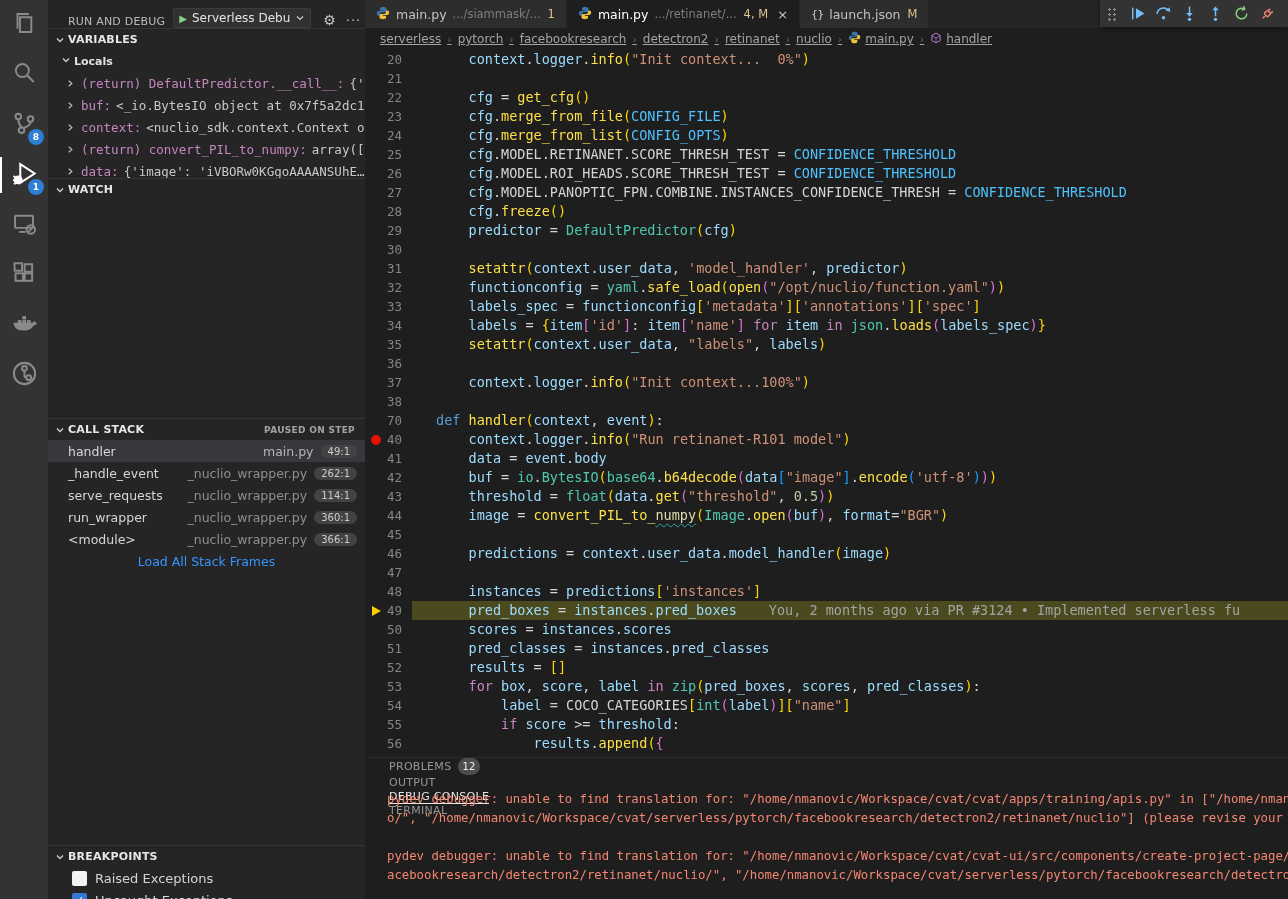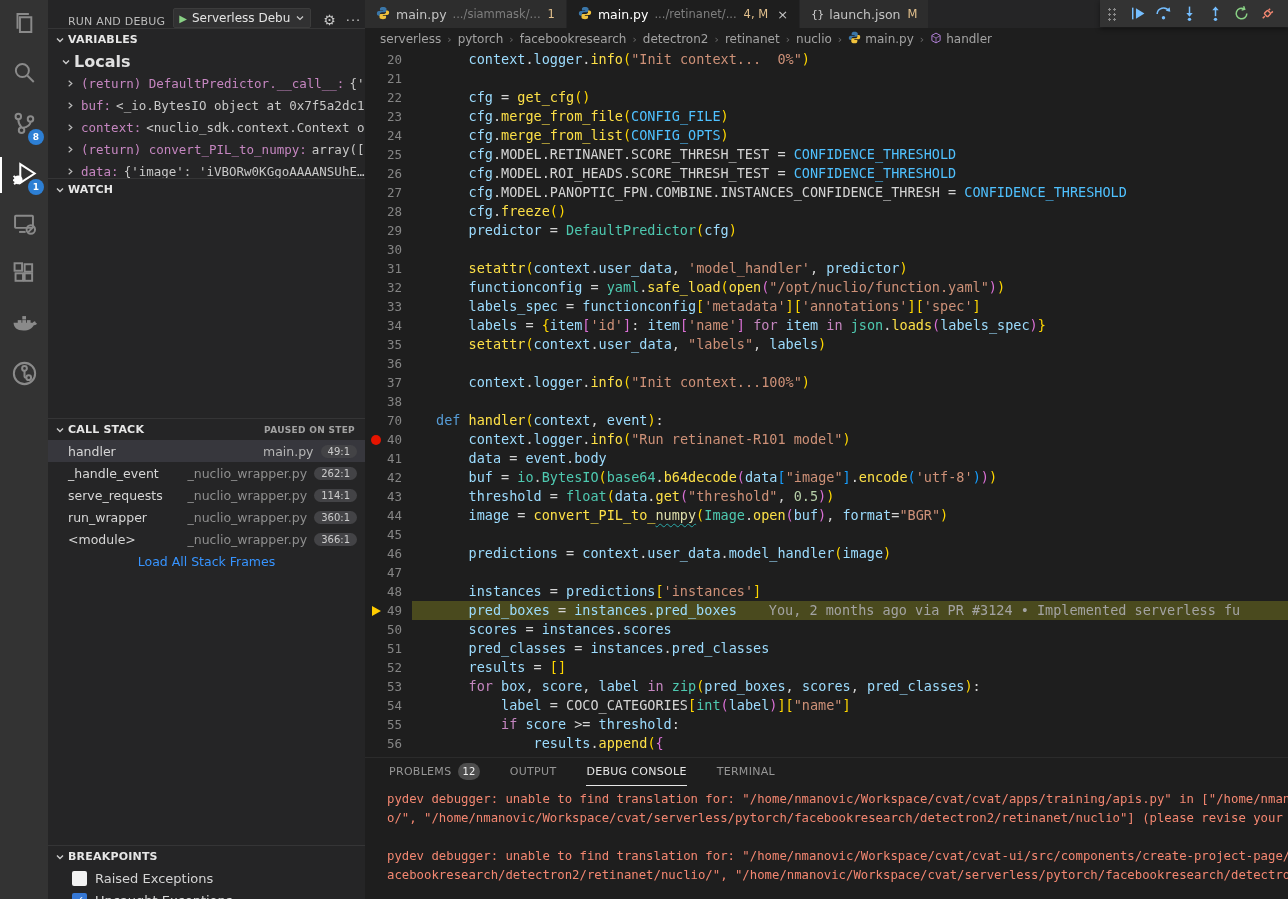--- a/index.html
+++ b/index.html
@@ -33,21 +33,21 @@
   .sec-chev { width:16px; text-align:center; }
   .sec-chev svg, .row-chev svg { stroke:#cccccc; fill:none; stroke-width:1.4; }
   .sec-label { font-size:11px; font-weight:bold; color:#e7e7e7; letter-spacing:.2px; }
   .sec-status { margin-left:auto; margin-right:10px; font-size:9px; font-weight:bold; color:rgba(204,204,204,.75); letter-spacing:.3px; }
 
   .var-row { height:22px; display:flex; align-items:center; padding-left:18px; white-space:nowrap;
     font-family:"DejaVu Sans Mono","Liberation Mono",monospace; font-size:12.5px; }
   .row-chev { width:15px; flex:none; }
   .var-name { color:#c586c0; margin-right:5px; }
   .var-value { color:#c8c8c8; }
-  .scope-row { height:22px; display:flex; align-items:center; padding-left:10px; font-size:16px; font-weight:bold; color:#e0e0e0; }
+  .scope-row { height:22px; display:flex; align-items:center; padding-left:10px; font-size:11px; font-weight:bold; color:#e0e0e0; }
 
   .frame { height:22px; display:flex; align-items:center; padding:0 8px 0 20px; font-size:12.5px; }
   .frame.selected { background:#37373d; }
   .frame-fn { color:#d6d6d6; white-space:nowrap; }
   .frame-file { margin-left:auto; color:#8f8f8f; white-space:nowrap; }
   .frame.selected .frame-file { color:#b5b5b5; }
   .frame-pos { margin-left:7px; background:#434346; color:#cccccc; border-radius:9px; font-size:10px; padding:1px 7px; }
   .stack-link { height:22px; display:flex; align-items:center; justify-content:center; color:#3794ff; font-size:12.5px; }
 
   .bp-row { height:22px; display:flex; align-items:center; padding-left:24px; font-size:13px; color:#d4d4d4; }
@@ -73,21 +73,21 @@
   .grip { width:10px; height:14px; margin:0 7px 0 3px;
     background-image:radial-gradient(circle, #8a8a8a 1.1px, transparent 1.3px);
     background-size:5px 5px; }
   .dbg-btn { width:26px; height:24px; display:flex; align-items:center; justify-content:center; }
   .dbg-btn svg { stroke-width:1.4; fill:none; }
   .blue svg { stroke:#75beff; } .blue svg .fillme { fill:#75beff; stroke:none; }
   .green svg { stroke:#89d185; }
   .red svg { stroke:#f48771; }
 
   .breadcrumbs { position:absolute; left:0; top:28px; right:0; height:22px; display:flex; align-items:center;
-    padding-left:15px; font-size:12px; color:#a3a3a3; background:#1e1e1e; white-space:nowrap; }
+    padding-left:15px; font-size:12px; color:#a3a3a3; background:#1e1e1e; white-space:nowrap;text-decoration:underline; }
   .bc-sep { margin:0 6px; color:#6a6a6a; font-size:11px; }
   .bc-item { display:flex; align-items:center; }
   .bc-item svg { margin-right:4px; }
 
   .editor { position:absolute; left:0; top:50px; right:0; height:707px; overflow:hidden;
     font-family:"DejaVu Sans Mono","Liberation Mono",monospace; font-size:13.5px; line-height:19px; }
   .line { height:19px; display:flex; white-space:pre; }
   .glyph { width:22px; flex:none; display:flex; align-items:center; justify-content:center; }
   .lnum { width:25px; flex:none; color:#858585; font-size:12.5px; line-height:19px; }
   .lcode { flex:1; padding-left:24px; }
@@ -96,21 +96,21 @@
   .step-arrow { width:0; height:0; border-left:9px solid #ffcc00; border-top:5px solid transparent; border-bottom:5px solid transparent; }
   .blame { color:#a3a3a3; margin-left:32px; }
 
   .tk-p{color:#d4d4d4} .tk-v{color:#9cdcfe} .tk-f{color:#fde047} .tk-k{color:#c586c0}
   .tk-d{color:#569cd6} .tk-c{color:#4ec9b0} .tk-s{color:#ce9178} .tk-n{color:#b5cea8}
   .tk-C{color:#4fc1ff} .tk-b1{color:#ffd700} .tk-b2{color:#da70d6} .tk-b3{color:#179fff}
   .tk-u{color:#dcdcaa; text-decoration:underline wavy #2aa8a8 1px; text-underline-offset:3px;}
 
   
   .panel { position:absolute; left:0; top:757px; right:0; bottom:0; background:#1e1e1e; border-top:1px solid #2b2b2b; }
-  .panel-tabs { height:28px; display:flex; align-items:flex-start; padding-left:24px; }
+  .panel-tabs { height:28px; display:flex; align-items:flex-start; padding-left:24px;flex-direction:column; }
   .ptab { height:28px; display:flex; align-items:center; margin-right:30px; font-size:11px; letter-spacing:.3px;
     color:#969696; border-bottom:1px solid transparent; }
   .ptab.active { color:#e7e7e7; border-bottom-color:#e7e7e7; }
   .ptab-badge { margin-left:7px; background:#4d4d4d; color:#f2f2f2; min-width:17px; height:17px; border-radius:9px;
     font-size:10px; display:flex; align-items:center; justify-content:center; padding:0 4px; }
   .console { padding:4px 0 0 22px; font-family:"DejaVu Sans Mono","Liberation Mono",monospace;
     font-size:12.3px; line-height:19px; color:#f48771; }
   .console p { white-space:pre; overflow:hidden; }
   .console p.gap { margin-top:19px; }
 </style>

